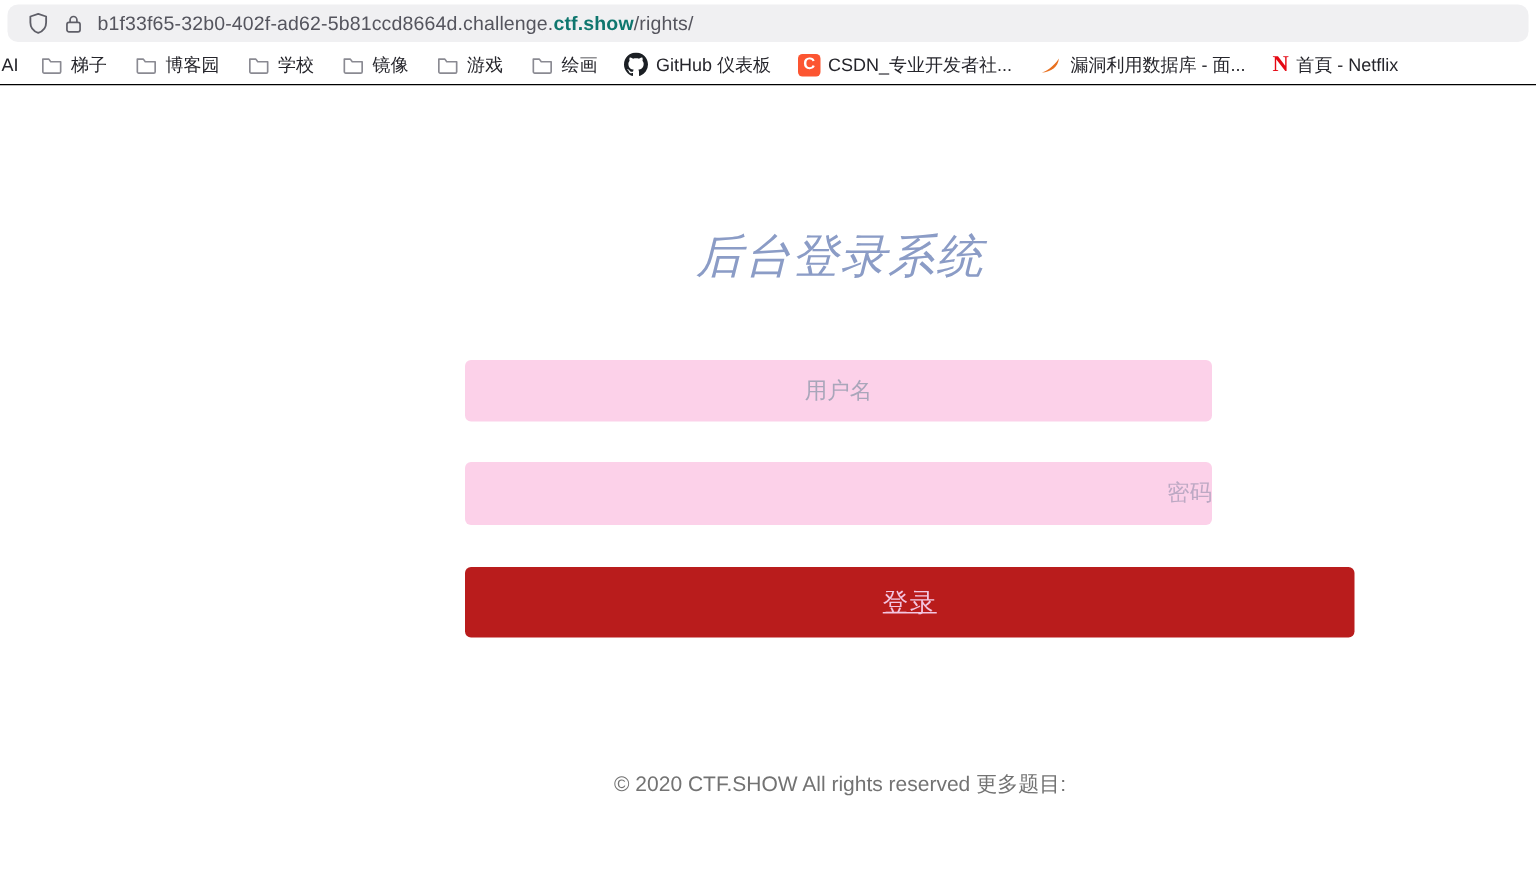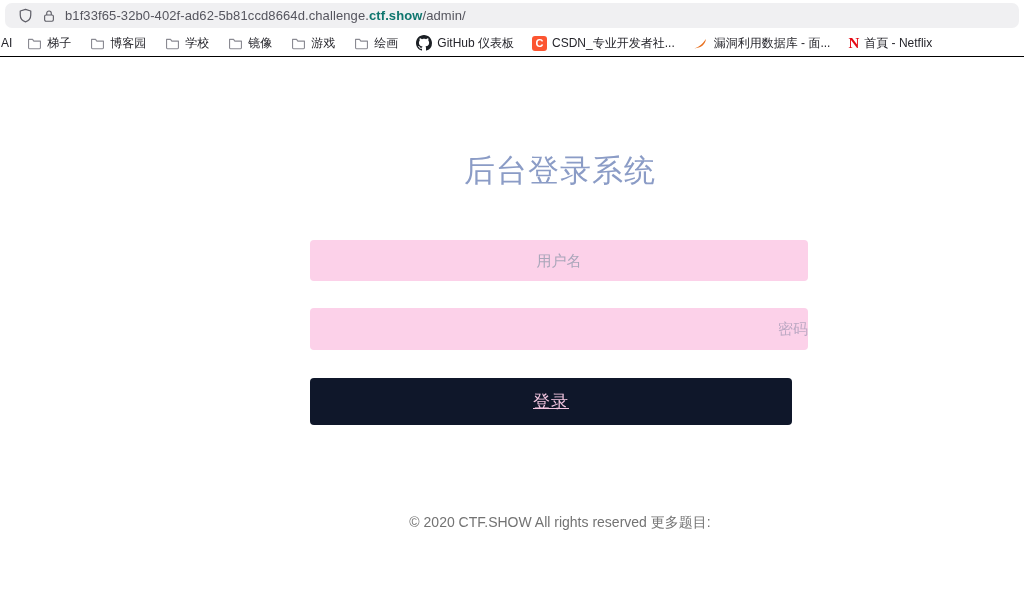--- a/index.html
+++ b/index.html
@@ -31,34 +31,34 @@
     width: 15px; height: 15px; background: #fc5531; border-radius: 3px; color: #ffffff;
     font-size: 11px; font-weight: 700; display: inline-flex; align-items: center; justify-content: center;
   }
   .netflix-n { color: #e50914; font-weight: 800; font-size: 15px; font-family: "Liberation Serif", serif; line-height: 1; }
 
   
   .page { position: relative; width: 1024px; height: 533px; background: #ffffff; }
   .content { width: 500px; margin-left: 310px; }
   .page-title {
     padding-top: 93px; text-align: center; font-size: 31px; font-weight: 400;
-    color: #8b9cc6; letter-spacing: 1px; line-height: 1.35;
+    color: #8b9cc6; letter-spacing: 1px; line-height: 1.35; font-style: italic;
   }
   .login-form { margin-top: 48px; }
   .field {
     display: block; width: 498px; height: 41px; border: none; outline: none;
     background: #fcd1e9; border-radius: 4px; text-align: center; font-size: 15px;
     color: #1d4ed8; font-family: inherit;
   }
   .field-username::placeholder { color: #a9a6ba; opacity: 1; }
   .field-password { height: 42px; margin-top: 27px; text-align: right; }
   .field-password::placeholder { color: #bda9c4; opacity: 1; }
   .btn {
-    display: block; width: 482px; border: none; outline: none; cursor: pointer;
-    background: #0f172a; border-radius: 4px; color: #f3c6e1; font-size: 17px;
+    display: block; width: 593px; border: none; outline: none; cursor: pointer;
+    background: #b91c1c; border-radius: 4px; color: #f3c6e1; font-size: 17px;
     font-family: inherit; letter-spacing: 1px; text-decoration: underline;
   }
   .btn-login { height: 47px; margin-top: 28px; }
   .btn-forgot { height: 46px; margin-top: 1px; }
   .footer-text { margin-top: 89px; text-align: center; font-size: 14px; color: #737373; }
 </style>
 </head>
 <body>
 
 <div class="chrome-top">
@@ -69,21 +69,21 @@
         <svg viewBox="0 0 16 16" width="15" height="15">
             <path d="M8 1.4 L13.6 3.2 V7.4 C13.6 11 11.2 13.7 8 14.8 C4.8 13.7 2.4 11 2.4 7.4 V3.2 Z" fill="none" stroke="#5f5f68" stroke-width="1.3" stroke-linejoin="round"></path>
           </svg>
       </span>
       <span class="icon">
         <svg viewBox="0 0 16 16" width="14" height="14">
             <rect x="3" y="6.8" width="10" height="7.2" rx="1.6" fill="none" stroke="#5f5f68" stroke-width="1.3"></rect>
             <path d="M5.4 6.8 V4.9 a2.6 2.6 0 0 1 5.2 0 V6.8" fill="none" stroke="#5f5f68" stroke-width="1.3"></path>
           </svg>
       </span>
-      <span class="url-text"><span>b1f33f65-32b0-402f-ad62-5b81ccd8664d.challenge.</span><span class="domain-bold">ctf.show</span><span>/admin/</span></span>
+      <span class="url-text"><span>b1f33f65-32b0-402f-ad62-5b81ccd8664d.challenge.</span><span class="domain-bold">ctf.show</span><span>/rights/</span></span>
     </div>
   </div>
 
   <div class="bookmarks-bar">
 
     <span class="bm-item">
       <span>AI</span>
     </span>
 
     <span class="bm-item">

